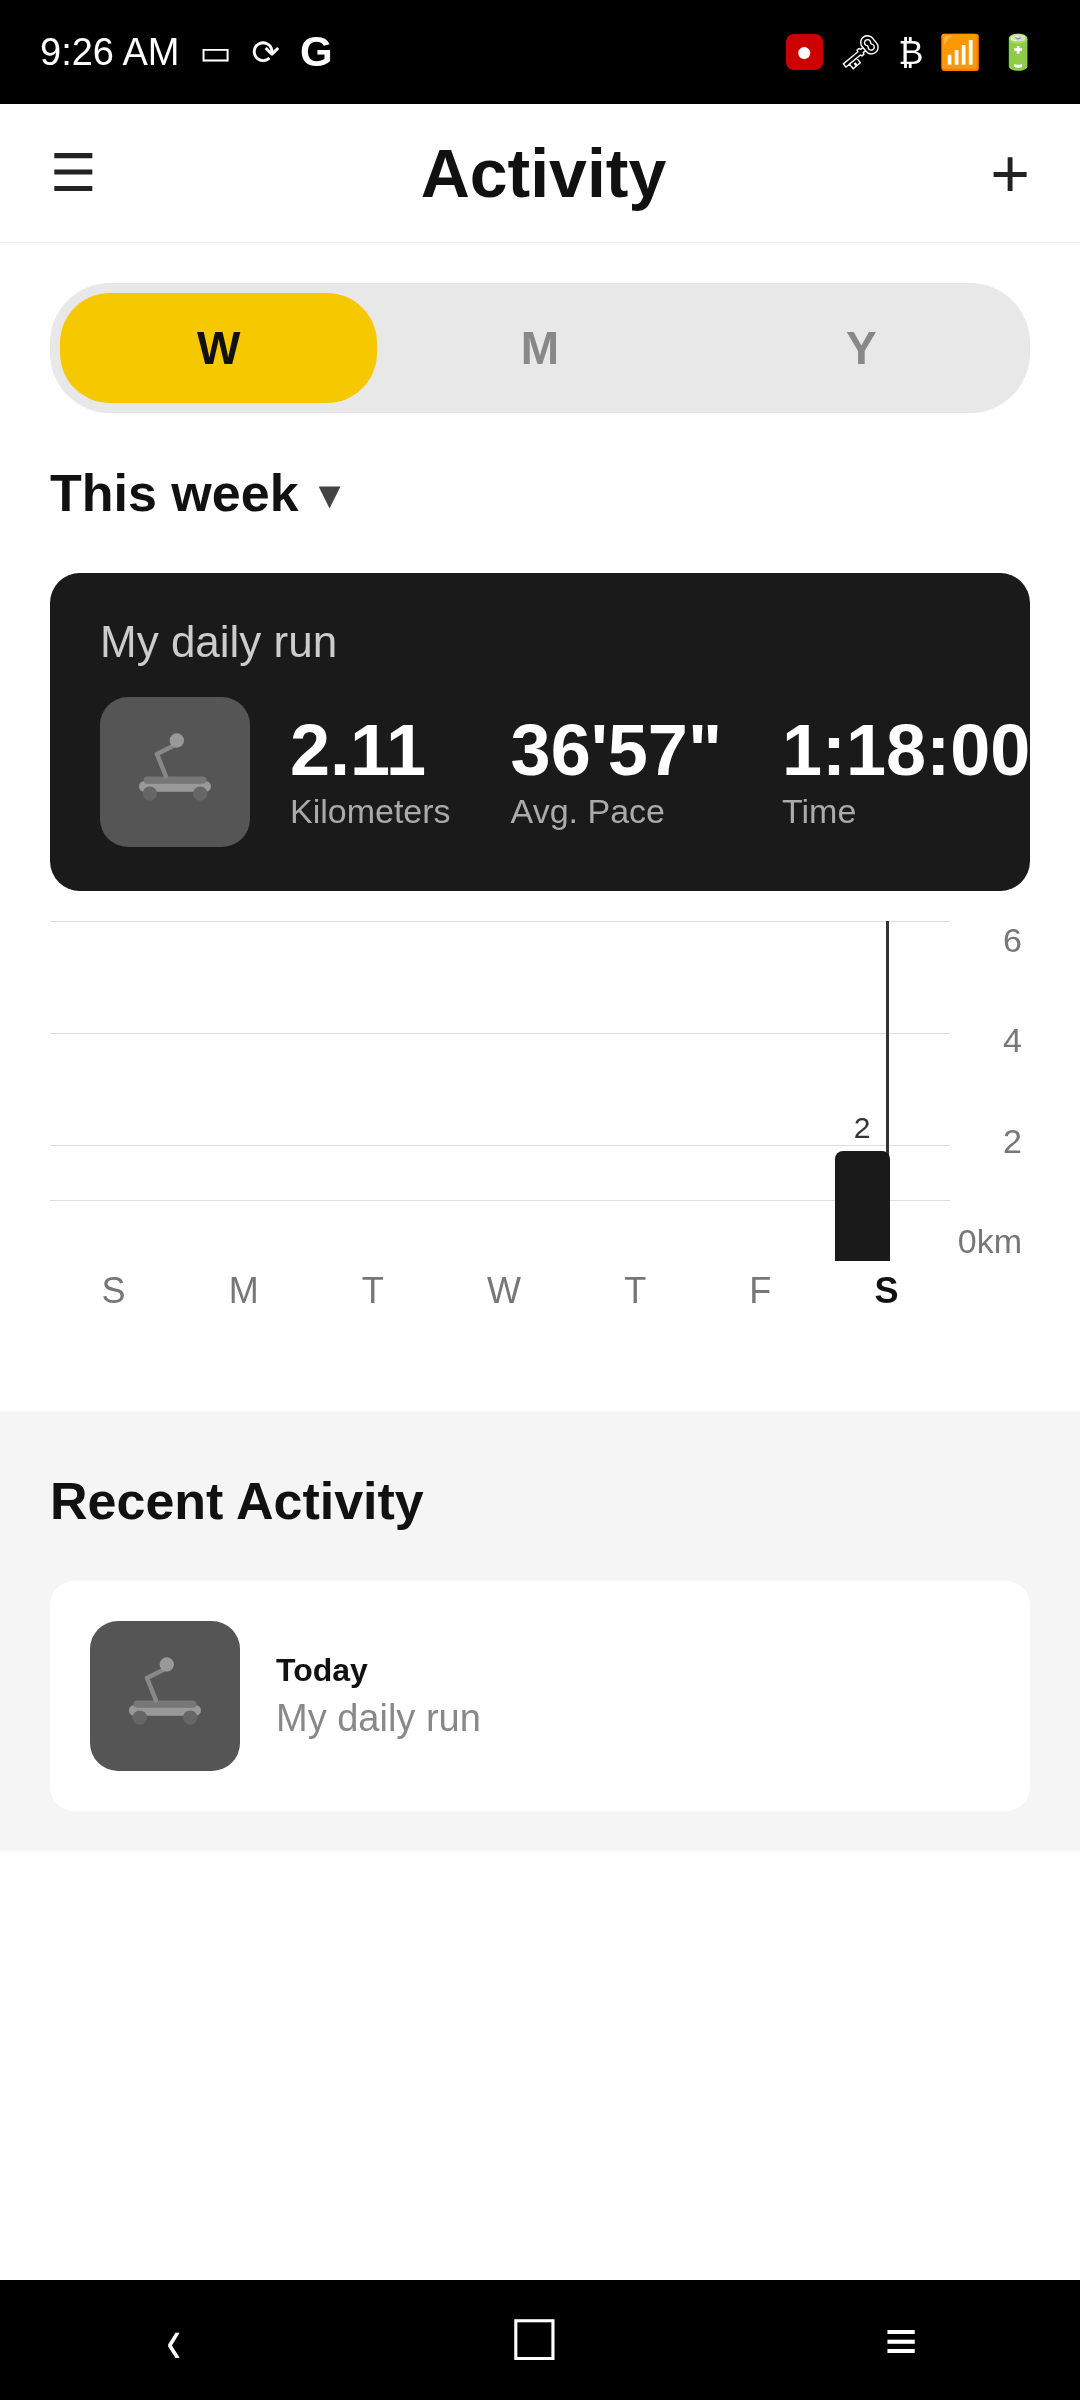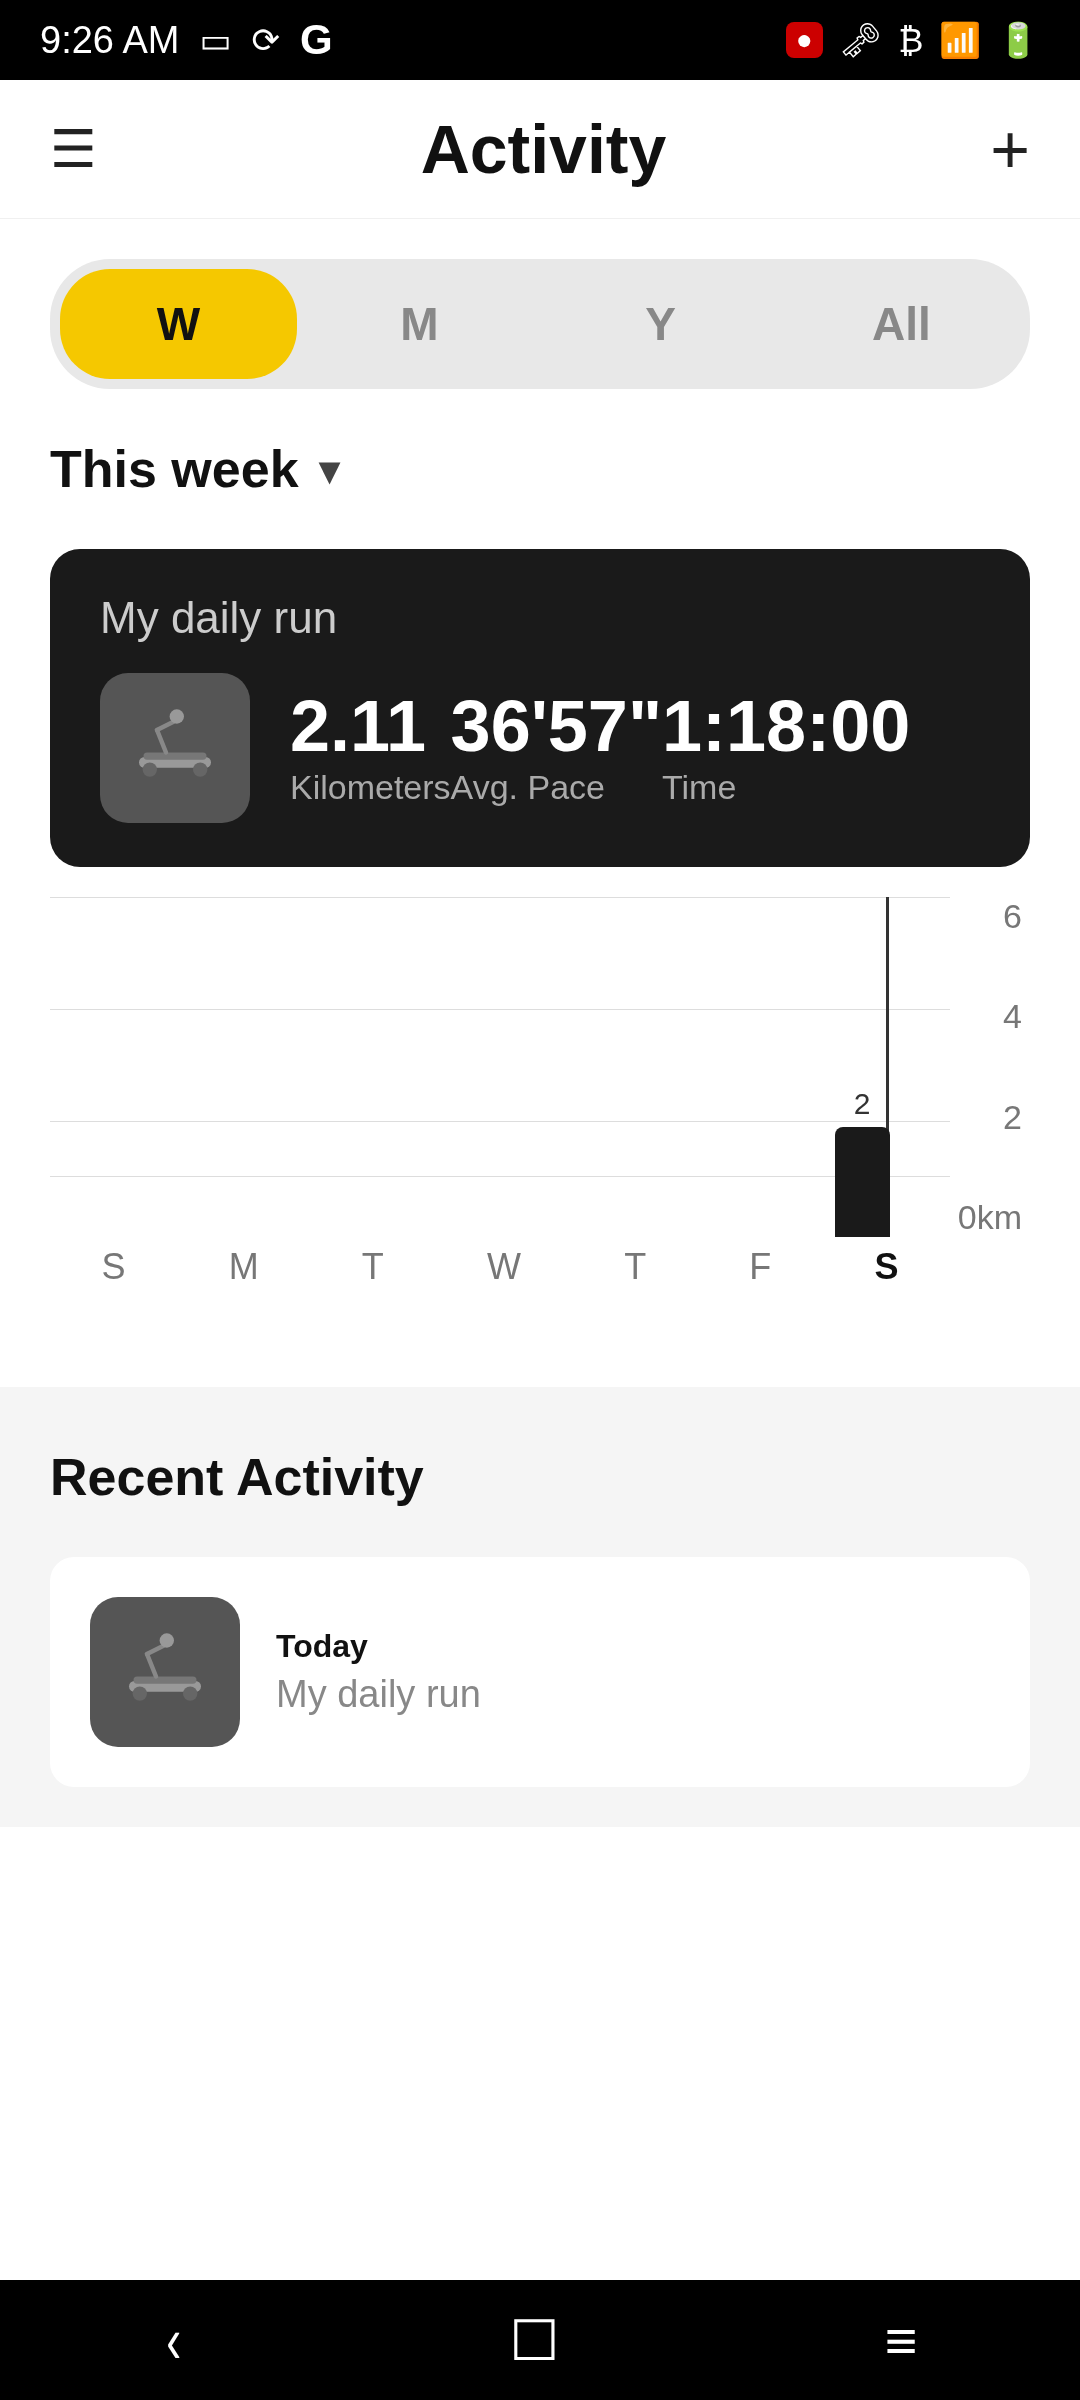--- a/index.html
+++ b/index.html
@@ -9,21 +9,21 @@
       width: 1080px;
       min-height: 2400px;
       background: #ffffff;
       font-family: -apple-system, 'Helvetica Neue', Arial, sans-serif;
       overflow-x: hidden;
     }
 
     
     .status-bar {
       background: #000;
-      height: 80px;
+      height: 104px;
       display: flex;
       align-items: center;
       justify-content: space-between;
       padding: 0 40px;
       color: #fff;
     }
     .status-icons {
       display: flex;
       align-items: center;
       gap: 16px;
@@ -142,20 +142,21 @@
       justify-content: center;
       flex-shrink: 0;
     }
     .treadmill-icon {
       width: 90px;
       height: 90px;
       color: #bbb;
     }
     .card-stats {
       display: flex;
+      gap: 60px;
       align-items: flex-start;
     }
     .stat-item {
       display: flex;
       flex-direction: column;
       align-items: flex-start;
     }
     .stat-value {
       font-size: 72px;
       font-weight: 700;
@@ -343,21 +344,20 @@
   <span class="page-title">Activity</span>
   <span class="add-icon">+</span>
 </div>
 
 <div class="content">
 
   <div class="period-tabs">
     <div class="period-tab active">W</div>
     <div class="period-tab">M</div>
     <div class="period-tab">Y</div>
-    <div class="period-tab">All</div>
   </div>
 
   <div class="week-header">
     <span class="week-label">This week</span>
     <span class="chevron-down">▾</span>
   </div>
 
   <div class="activity-card">
     <div class="card-title">My daily run</div>
     <div class="card-body">

